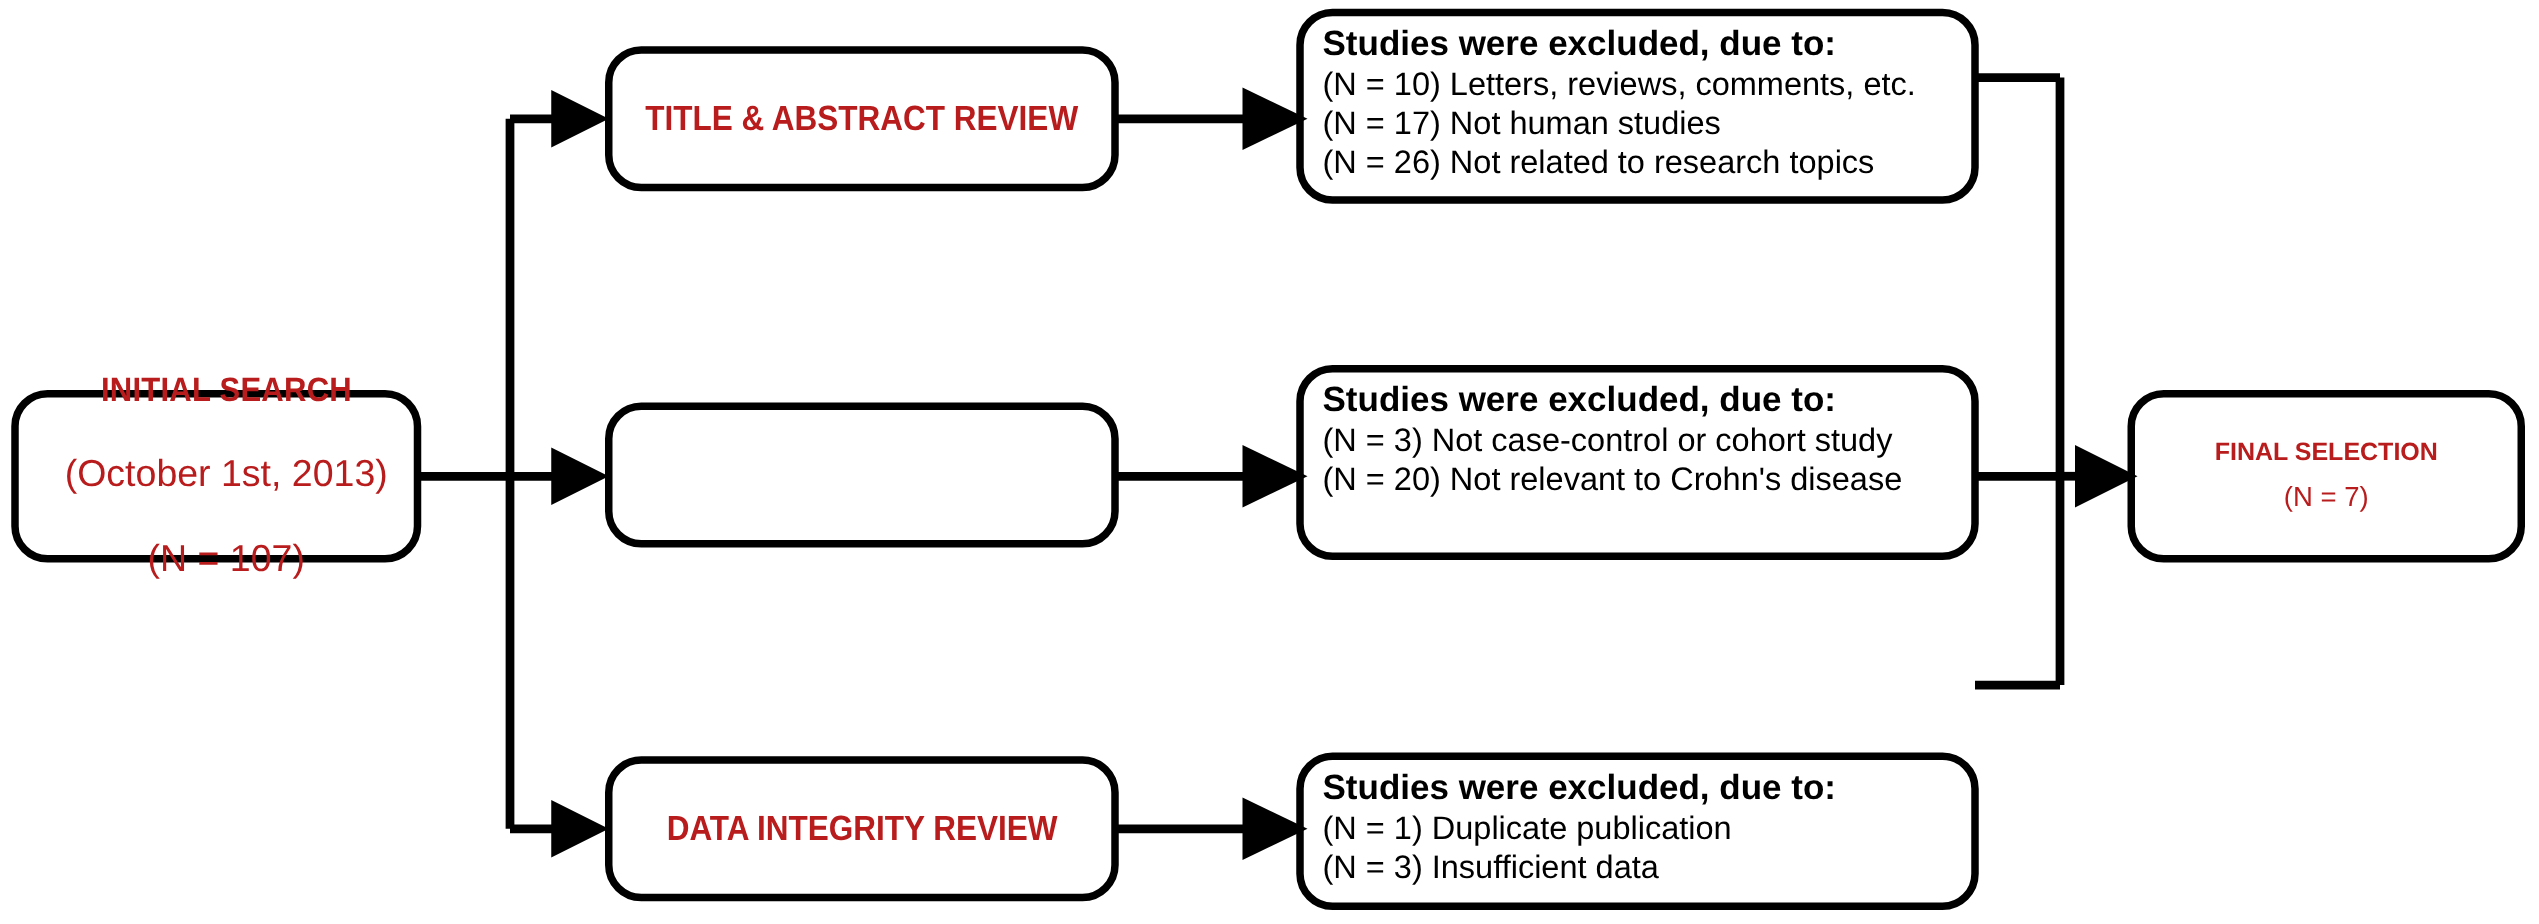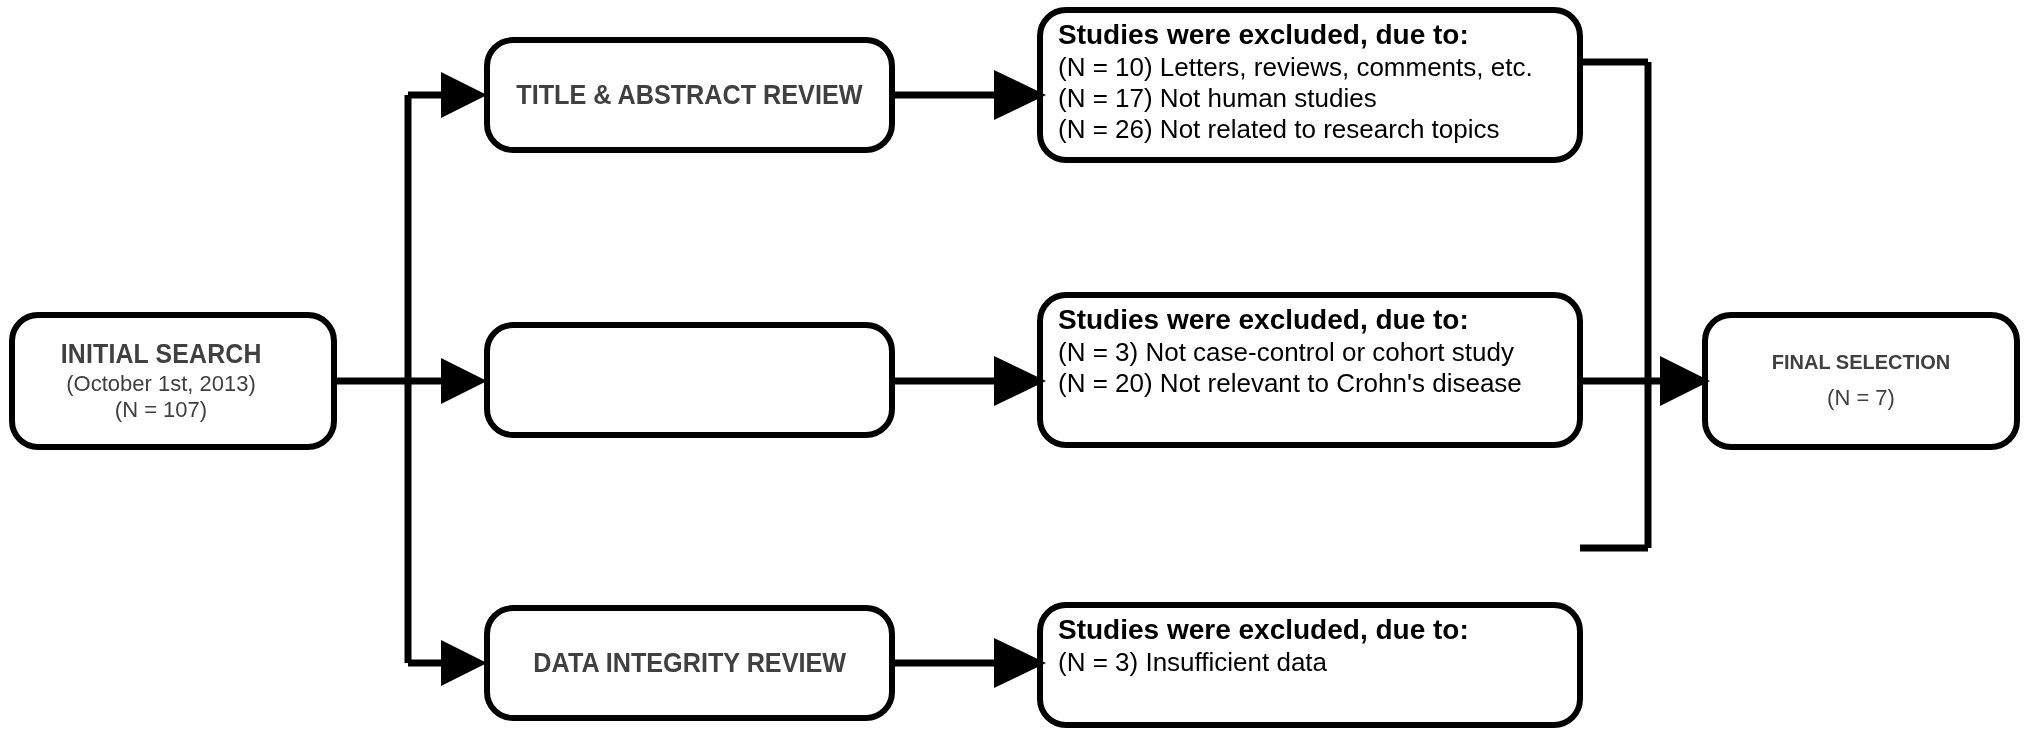--- a/index.html
+++ b/index.html
@@ -37,36 +37,37 @@
     fill: none;
     stroke-linecap: butt;
     stroke-linejoin: miter;
   }
   .arrow-head {
     fill: #000000;
     stroke: none;
   }
   .node-text {
     position: absolute;
-    color: #404040;
+    color: #b91c1c;
     text-align: center;
     line-height: 1.18;
     white-space: nowrap;
   }
   .title-strong {
     font-weight: bold;
     font-size: 27px;
     letter-spacing: 0.2px;
     font-stretch: condensed;
     transform: scaleX(0.92);
     transform-origin: center center;
   }
   .sub-line {
-    font-size: 22px;
+    font-size: 30px;
     font-weight: normal;
+    margin-top: 33px;
   }
   .excl-block {
     position: absolute;
     color: #000000;
     text-align: left;
     line-height: 1.2;
     white-space: nowrap;
   }
   .excl-head {
     font-weight: bold;
@@ -141,21 +142,21 @@
 
     <path class="connector" d="M 1580 62 L 1648 62"></path>
     <path class="connector" d="M 1580 548 L 1648 548"></path>
     <path class="connector" d="M 1648 62 L 1648 548"></path>
     <path class="connector" d="M 1580 381 L 1648 381"></path>
     <path class="connector" d="M 1648 381 L 1663 381"></path>
     <polygon class="arrow-head" points="1660,356 1710,381 1660,406"></polygon>
 
   </svg>
 
-  <div class="node-text" style="left:0; top:315px; width:322px; height:132px;">
+  <div class="node-text" style="left:20px; top:315px; width:322px; height:132px;">
     <div class="center-stack">
       <div class="title-strong">INITIAL SEARCH</div>
       <div class="sub-line">(October 1st, 2013)</div>
       <div class="sub-line">(N = 107)</div>
     </div>
   </div>
 
   <div class="node-text" style="left:487px; top:40px; width:405px; height:110px;">
     <div class="center-stack">
       <div class="review-label">TITLE &amp; ABSTRACT REVIEW</div>
@@ -177,20 +178,21 @@
   </div>
 
   <div class="excl-block" style="left:1058px; top:303px; width:524px;">
     <div class="excl-head">Studies were excluded, due to:</div>
     <div class="excl-item">(N = 3) Not case-control or cohort study</div>
     <div class="excl-item">(N = 20) Not relevant to Crohn's disease</div>
   </div>
 
   <div class="excl-block" style="left:1058px; top:613px; width:524px;">
     <div class="excl-head">Studies were excluded, due to:</div>
+    <div class="excl-item">(N = 1) Duplicate publication</div>
     <div class="excl-item">(N = 3) Insufficient data</div>
   </div>
 
   <div class="node-text" style="left:1705px; top:315px; width:312px; height:132px;">
     <div class="center-stack">
       <div class="final-title">FINAL SELECTION</div>
       <div style="height:10px;"></div>
       <div class="final-sub">(N = 7)</div>
     </div>
   </div>

